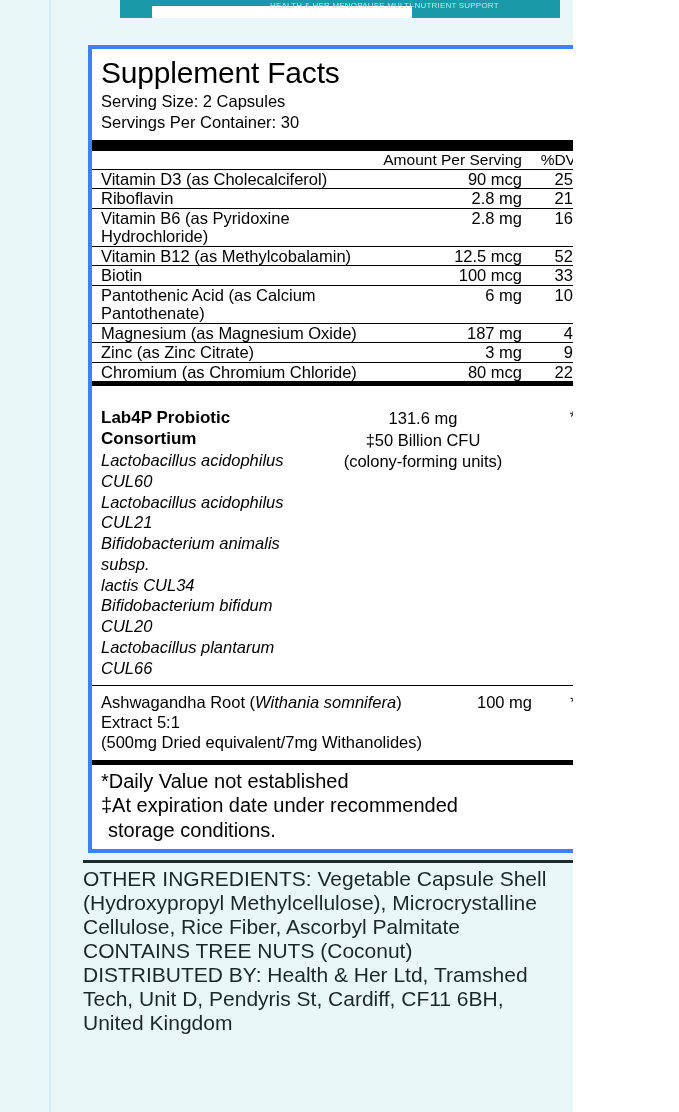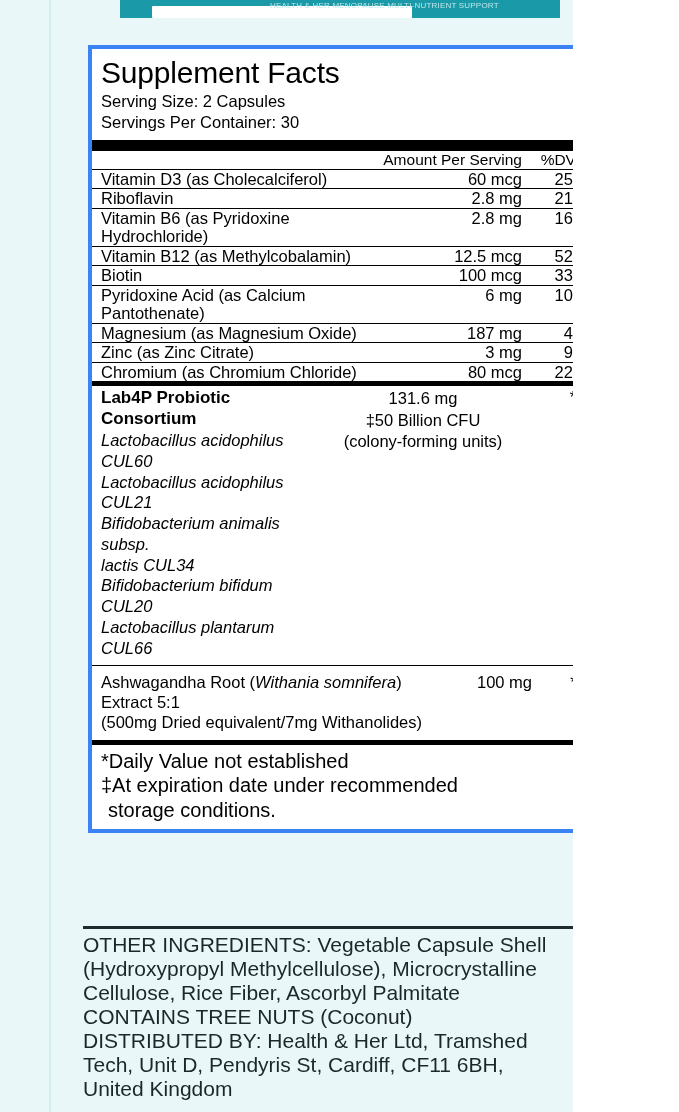--- a/index.html
+++ b/index.html
@@ -146,21 +146,21 @@
   .nut-row {
     border-top: 1px solid #000;
   }
 
   
   .blend-wrap {
     padding: 0;
   }
   .blend {
     display: flex;
-    padding: 2px 9px 6px 9px;
+    padding: 22px 9px 6px 9px;
   }
   .blend-left {
     flex: 1 1 auto;
     padding-right: 4px;
   }
   .blend-title {
     font-size: 17px;
     font-weight: bold;
     line-height: 1.2;
     margin-bottom: 1px;
@@ -208,21 +208,21 @@
     font-size: 20px;
     line-height: 1.22;
   }
   .footnotes div { white-space: nowrap; }
   .fn-indent { padding-left: 7px; }
 
   
   .oi-block {
     position: absolute;
     left: 83px;
-    top: 926px;
+    top: 860px;
     width: 520px;
     border-top: 3px solid #1e2b2c;
     padding-top: 4px;
     font-size: 21px;
     line-height: 1.14;
     color: #1b2728;
   }
   .oi-block p {
     margin: 0 0 0 0;
   }
@@ -255,21 +255,21 @@
     <table class="sf-table">
       <tbody>
         <tr class="hdr-row">
           <td class="col-name"></td>
           <td class="col-amt">Amount Per Serving</td>
           <td class="col-dv">%DV*</td>
         </tr>
 
         <tr class="nut-row">
           <td class="col-name">Vitamin D3 (as Cholecalciferol)</td>
-          <td class="col-amt">60 mcg</td>
+          <td class="col-amt">90 mcg</td>
           <td class="col-dv">250</td>
         </tr>
         <tr class="nut-row">
           <td class="col-name">Riboflavin</td>
           <td class="col-amt">2.8 mg</td>
           <td class="col-dv">215</td>
         </tr>
         <tr class="nut-row">
           <td class="col-name">Vitamin B6 (as Pyridoxine Hydrochloride)</td>
           <td class="col-amt">2.8 mg</td>
@@ -279,21 +279,21 @@
           <td class="col-name">Vitamin B12 (as Methylcobalamin)</td>
           <td class="col-amt">12.5 mcg</td>
           <td class="col-dv">521</td>
         </tr>
         <tr class="nut-row">
           <td class="col-name">Biotin</td>
           <td class="col-amt">100 mcg</td>
           <td class="col-dv">333</td>
         </tr>
         <tr class="nut-row">
-          <td class="col-name">Pyridoxine Acid (as Calcium Pantothenate)</td>
+          <td class="col-name">Pantothenic Acid (as Calcium Pantothenate)</td>
           <td class="col-amt">6 mg</td>
           <td class="col-dv">100</td>
         </tr>
         <tr class="nut-row">
           <td class="col-name">Magnesium (as Magnesium Oxide)</td>
           <td class="col-amt">187 mg</td>
           <td class="col-dv">45</td>
         </tr>
         <tr class="nut-row">
           <td class="col-name">Zinc (as Zinc Citrate)</td>

